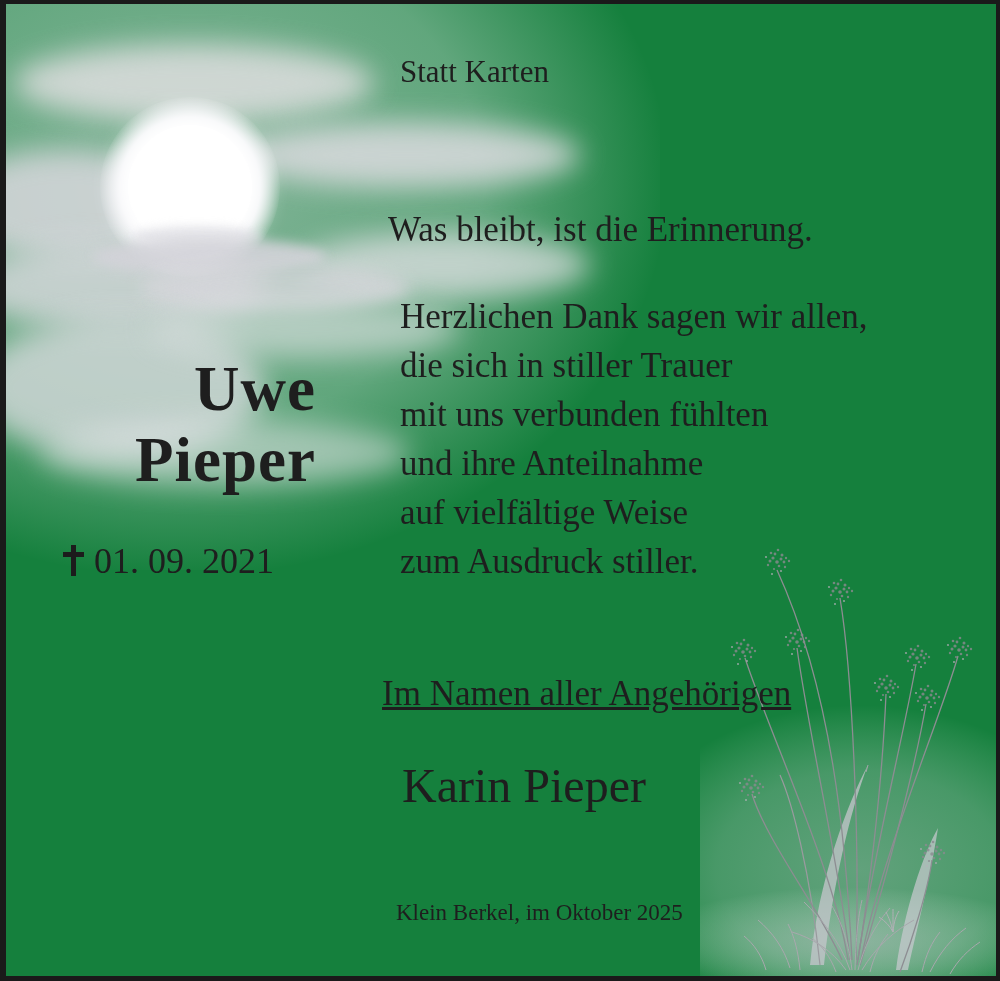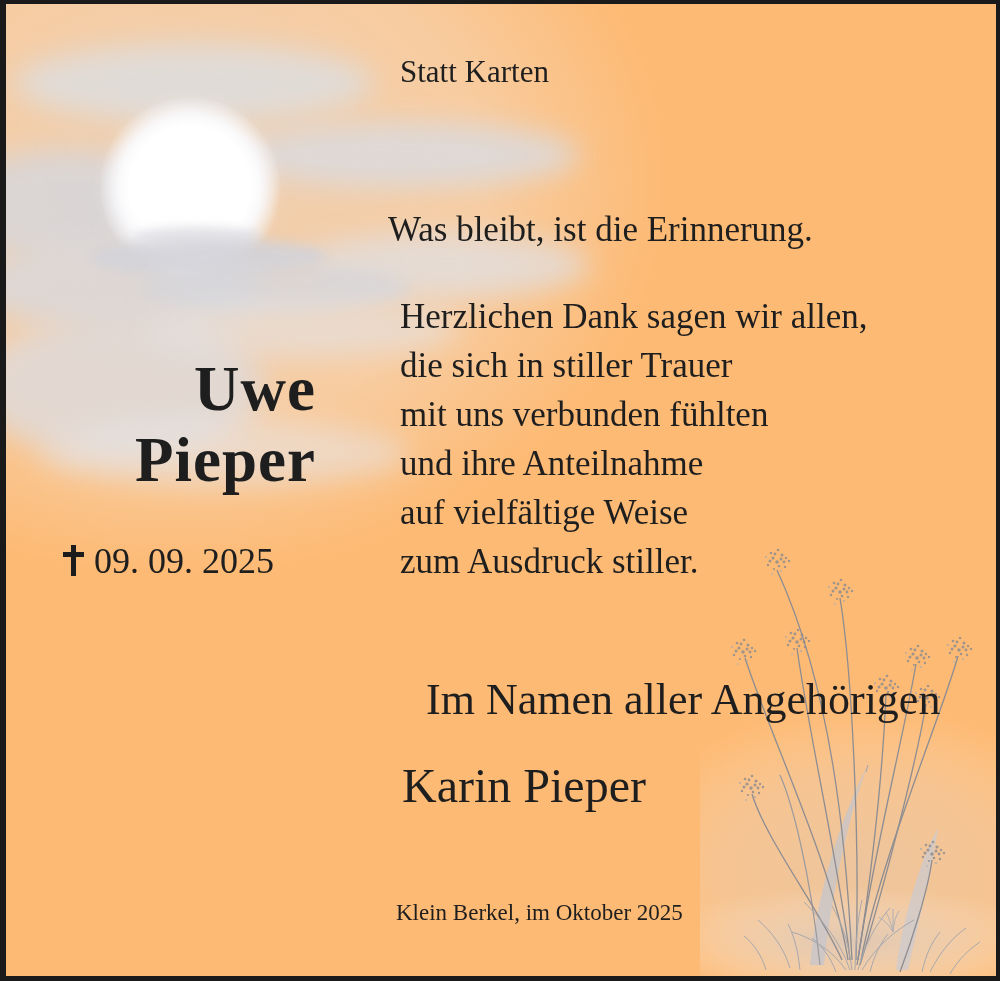--- a/index.html
+++ b/index.html
@@ -1,20 +1,20 @@
 <!DOCTYPE html>
 <html><head>
 <meta charset="utf-8">
 <style>
   html,body{margin:0;padding:0;background:#ffffff;}
   .card{
     position:relative;
     width:1000px;height:981px;
     box-sizing:border-box;
-    background:#fdba74;
+    background:#15803d;
     border:solid #1a1a1a;
     border-width:4px 4px 5px 6px;
     overflow:hidden;
     font-family:"Liberation Serif","DejaVu Serif",serif;
     color:#1e1e1e;
   }
   
   .art-moon{position:absolute;left:-6px;top:-4px;width:650px;height:575px;pointer-events:none;}
   .wash{position:absolute;left:-60px;top:-30px;width:720px;height:600px;
         background:radial-gradient(ellipse at 33% 35%, rgba(224,224,230,.55) 0%, rgba(238,238,243,.35) 45%, rgba(255,255,255,0) 72%);}
@@ -36,21 +36,21 @@
   .m1{left:92px;top:238px;width:235px;height:38px;background:#d3d3d9;filter:blur(6px);opacity:.9;}
   .m2{left:140px;top:264px;width:270px;height:48px;background:#d6d6db;filter:blur(8px);opacity:.8;}
   
   .txt{position:absolute;white-space:nowrap;}
   .intro      {left:394px;top:50px; font-size:31px;}
   .quote      {left:382px;top:174px;font-size:35px;margin-top:32px;}
   .thanks     {left:394px;top:288px;font-size:35px;line-height:49px;}
   .name-block {left:55px; top:350px;width:255px;text-align:right;
                font-size:63px;line-height:71px;font-weight:bold;letter-spacing:1px;}
   .date-row   {left:57px; top:536px;font-size:36px;}
-  .on-behalf  {left:420px;top:670px;font-size:44px;}
+  .on-behalf  {left:376px;top:670px;font-size:35px;text-decoration:underline;}
   .mourner    {left:396px;top:754px;font-size:48px;}
   .place-date {left:390px;top:896px;font-size:23px;}
   
   .cross{display:inline-block;position:relative;width:21px;height:31px;margin-right:10px;vertical-align:-3px;}
   .cross::before{content:"";position:absolute;left:8px;top:0;width:5px;height:31px;background:#1c1c1c;}
   .cross::after {content:"";position:absolute;left:0;top:7px;width:21px;height:5px;background:#1c1c1c;}
   
   .art-grass{position:absolute;left:694px;top:536px;width:302px;height:442px;pointer-events:none;}
 </style>
 </head>
@@ -180,21 +180,21 @@
     <div>auf vielfältige Weise</div>
     <div>zum Ausdruck stiller.</div>
   </div>
 
   <div class="txt name-block">
     <div>Uwe</div>
     <div>Pieper</div>
   </div>
 
   <div class="txt date-row">
-    <span class="cross"></span><span>09. 09. 2025</span>
+    <span class="cross"></span><span>01. 09. 2021</span>
   </div>
 
   <div class="txt on-behalf">Im Namen aller Angehörigen</div>
 
   <div class="txt mourner">Karin Pieper</div>
 
   <div class="txt place-date">Klein Berkel, im Oktober 2025</div>
 
 </div>
 

